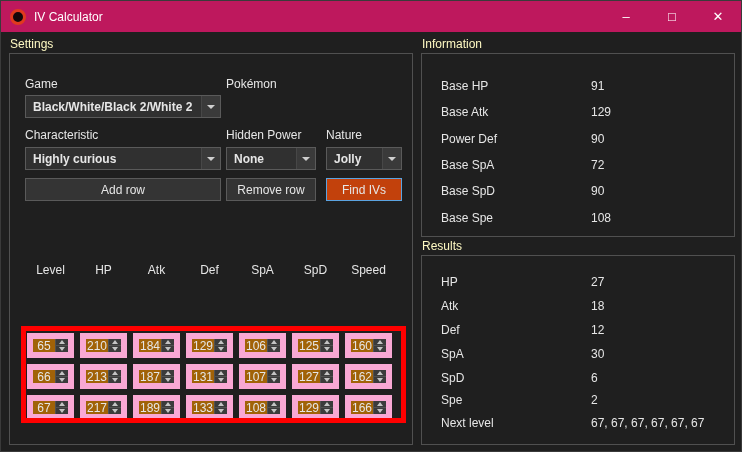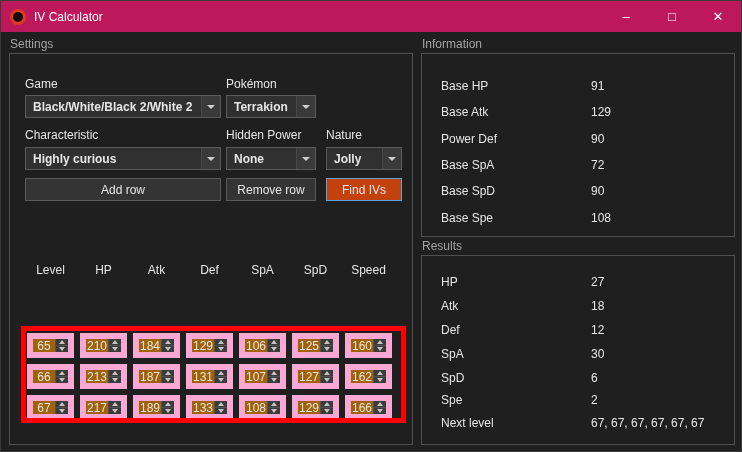--- a/index.html
+++ b/index.html
@@ -12,21 +12,21 @@
   }
   
   .titlebar { position:absolute; left:0; top:0; width:740px; height:31px; background:#be185d; display:flex; align-items:center; }
   .app-icon { width:16px; height:16px; margin-left:9px; border-radius:50%; border:3px solid #e03a1e; background:#14070a; flex:none; }
   .title-text { margin-left:8px; color:#fff; font-size:12px; }
   .win-buttons { margin-left:auto; display:flex; height:100%; }
   .win-btn { width:46px; height:100%; display:flex; align-items:center; justify-content:center; color:#fff; font-size:13px; cursor:default; }
   
   .groupbox { position:absolute; }
   .gb-frame { position:absolute; left:0; right:0; top:16px; bottom:0; border:1px solid #505050; }
-  .gb-title { position:absolute; top:0; left:1px; font-size:12px; color:#a3a3a3; }
+  .gb-title { position:absolute; top:0; left:1px; font-size:12px; color:#fef9c3; }
   
   .field-label { position:absolute; font-size:12px; color:#e6e6e6; white-space:nowrap; }
   .combo { position:absolute; height:23px; background:#303030; border:1px solid #5a5a5a; display:flex; align-items:center;font-weight:bold; }
   .combo-text { flex:1; padding-left:7px; white-space:nowrap; overflow:hidden; font-size:12px; }
   .combo-arrow { width:19px; height:100%; flex:none; display:flex; align-items:center; justify-content:center; border-left:1px solid #474747; background:#3a3a3a; }
   .caret { width:0; height:0; border-left:4px solid transparent; border-right:4px solid transparent; border-top:4px solid #cfcfcf; }
   .btn { position:absolute; height:23px; background:#343434; border:1px solid #5a5a5a; display:flex; align-items:center; justify-content:center; font-size:12px; cursor:default; }
   .btn-find { border-color:#5ba3e0; background:#c2410c; }
   
   .col-headers { position:absolute; left:18px; top:226px; display:flex; gap:6px; }
@@ -71,26 +71,20 @@
 
   <div class="field-label" style="left:16px;top:40px">Game</div>
   <div class="combo" style="left:16px;top:58px;width:196px">
     <span class="combo-text">Black/White/Black 2/White 2</span>
     <span class="combo-arrow">
         <i class="caret"></i>
       </span>
   </div>
 
   <div class="field-label" style="left:217px;top:40px">Pokémon</div>
-  <div class="combo" style="left:217px;top:58px;width:90px">
-    <span class="combo-text">Terrakion</span>
-    <span class="combo-arrow">
-        <i class="caret"></i>
-      </span>
-  </div>
 
   <div class="field-label" style="left:16px;top:91px">Characteristic</div>
   <div class="combo" style="left:16px;top:110px;width:196px">
     <span class="combo-text">Highly curious</span>
     <span class="combo-arrow">
         <i class="caret"></i>
       </span>
   </div>
 
   <div class="field-label" style="left:217px;top:91px">Hidden Power</div>

